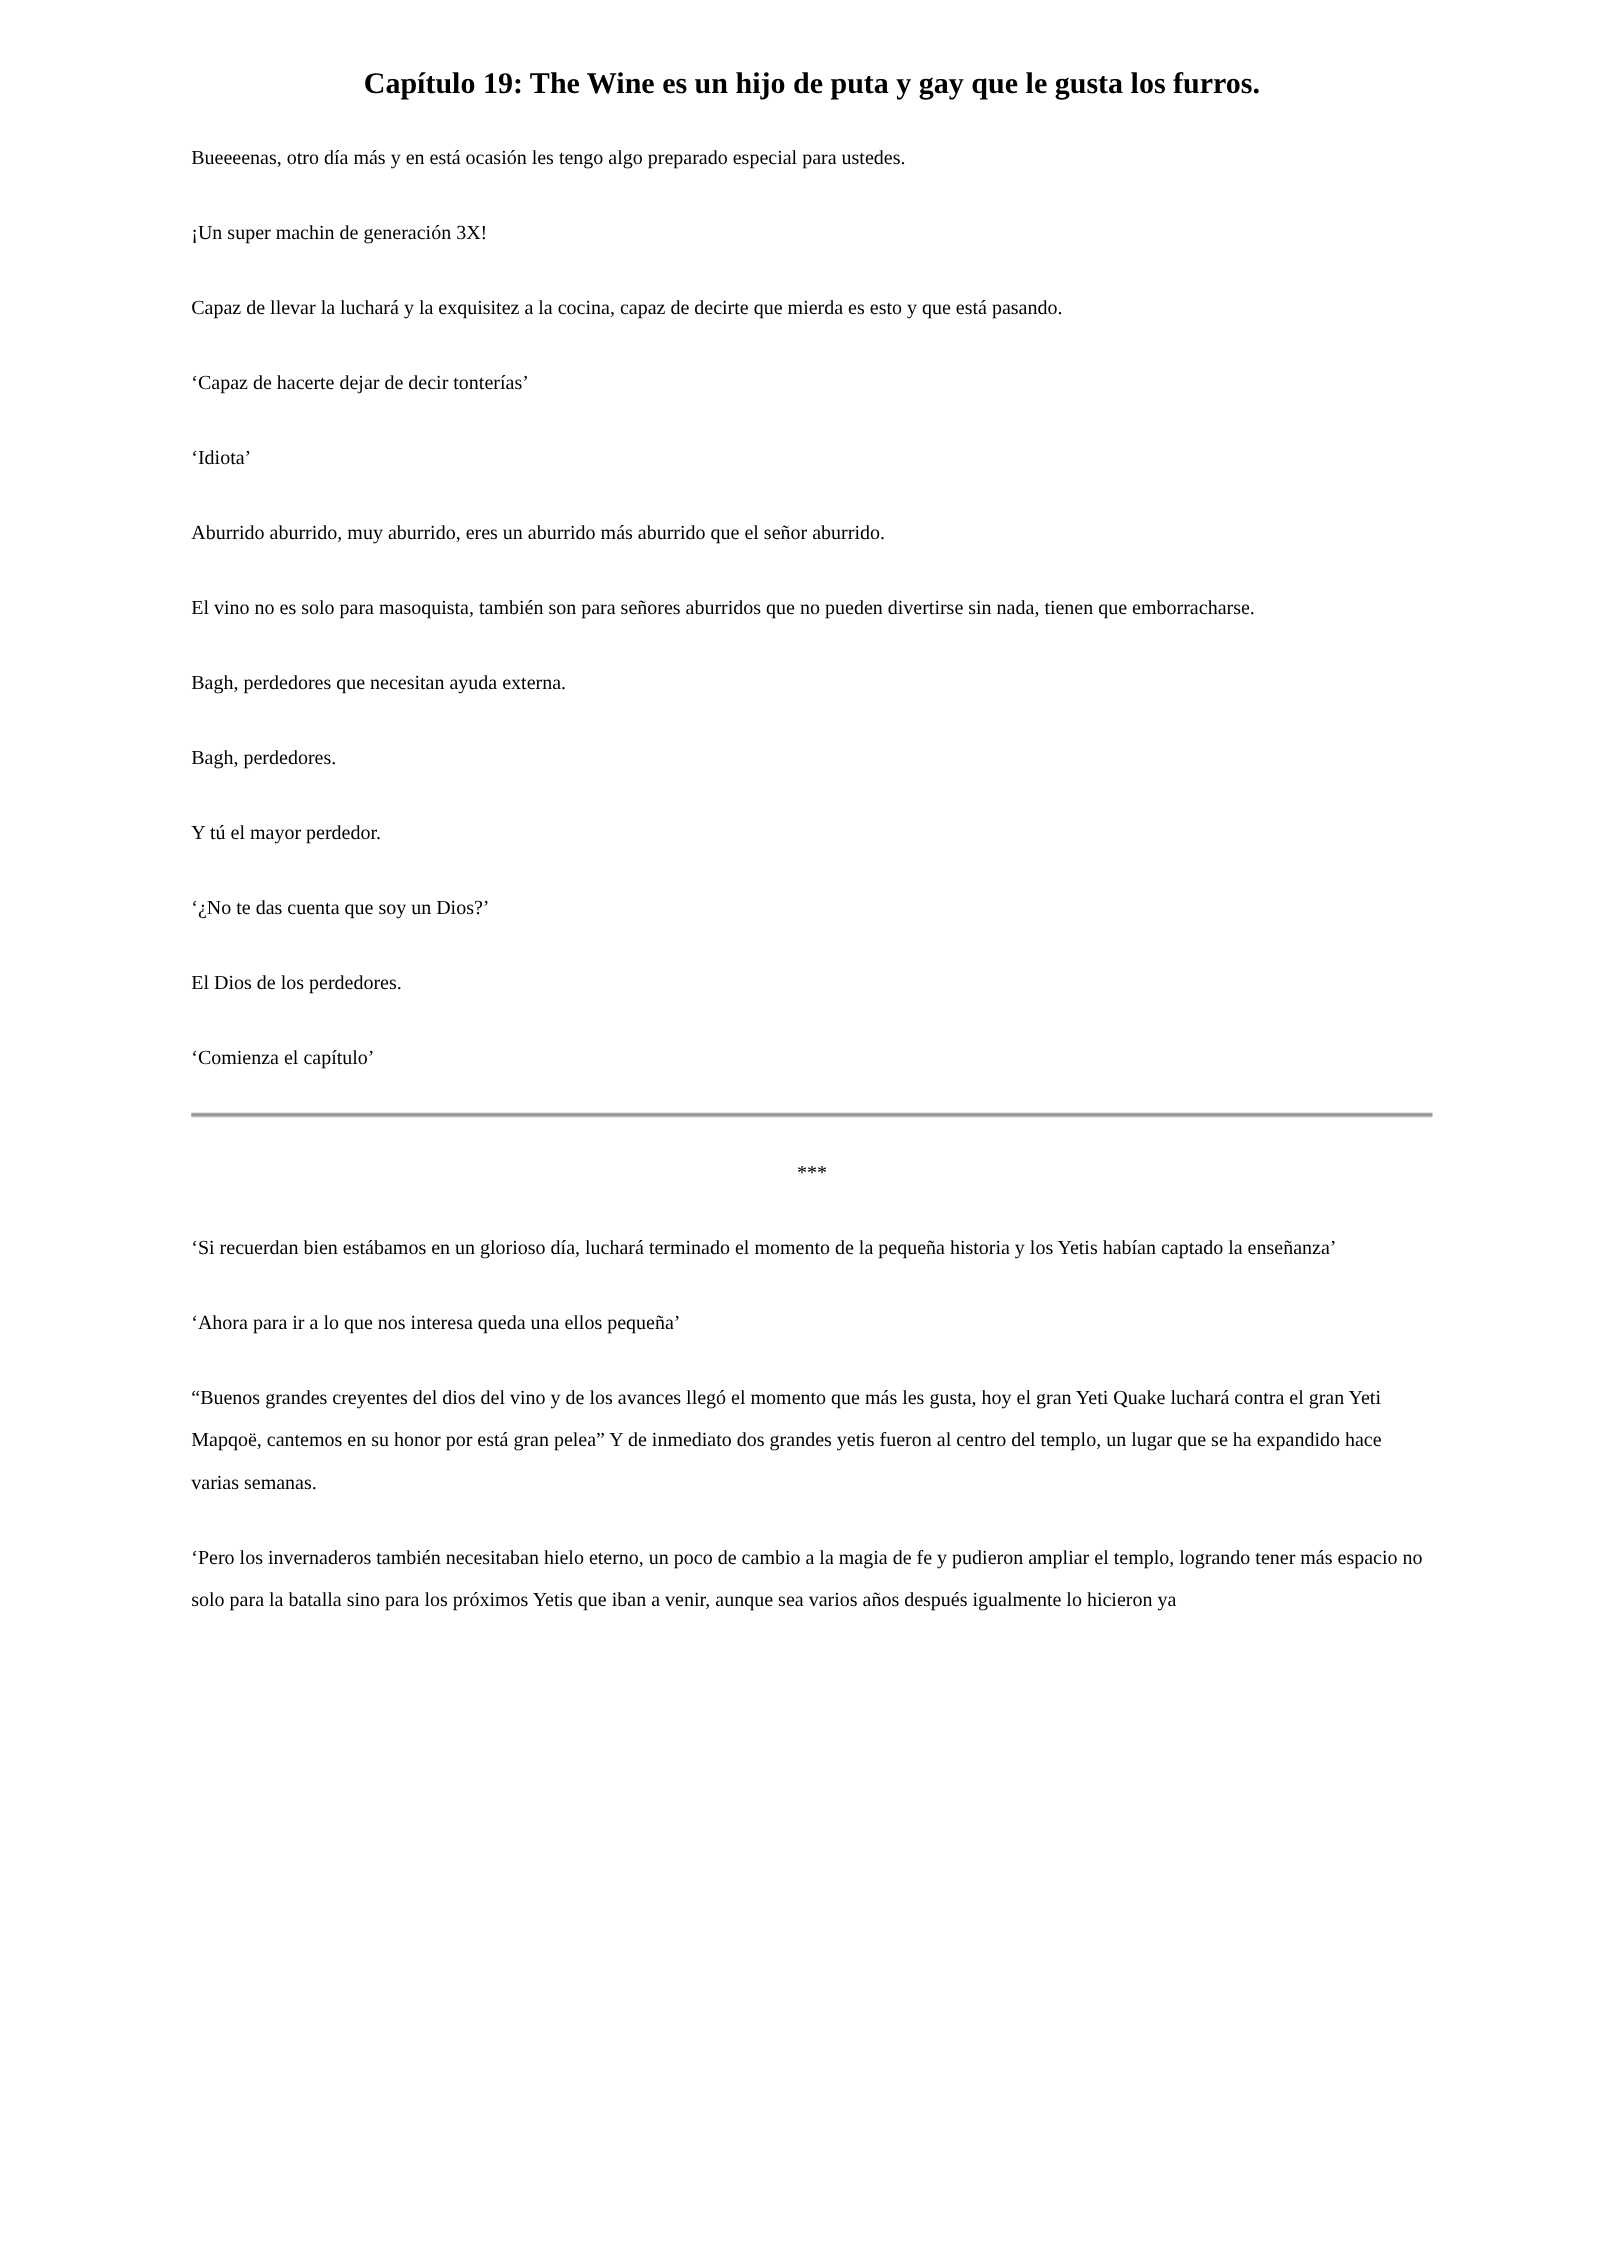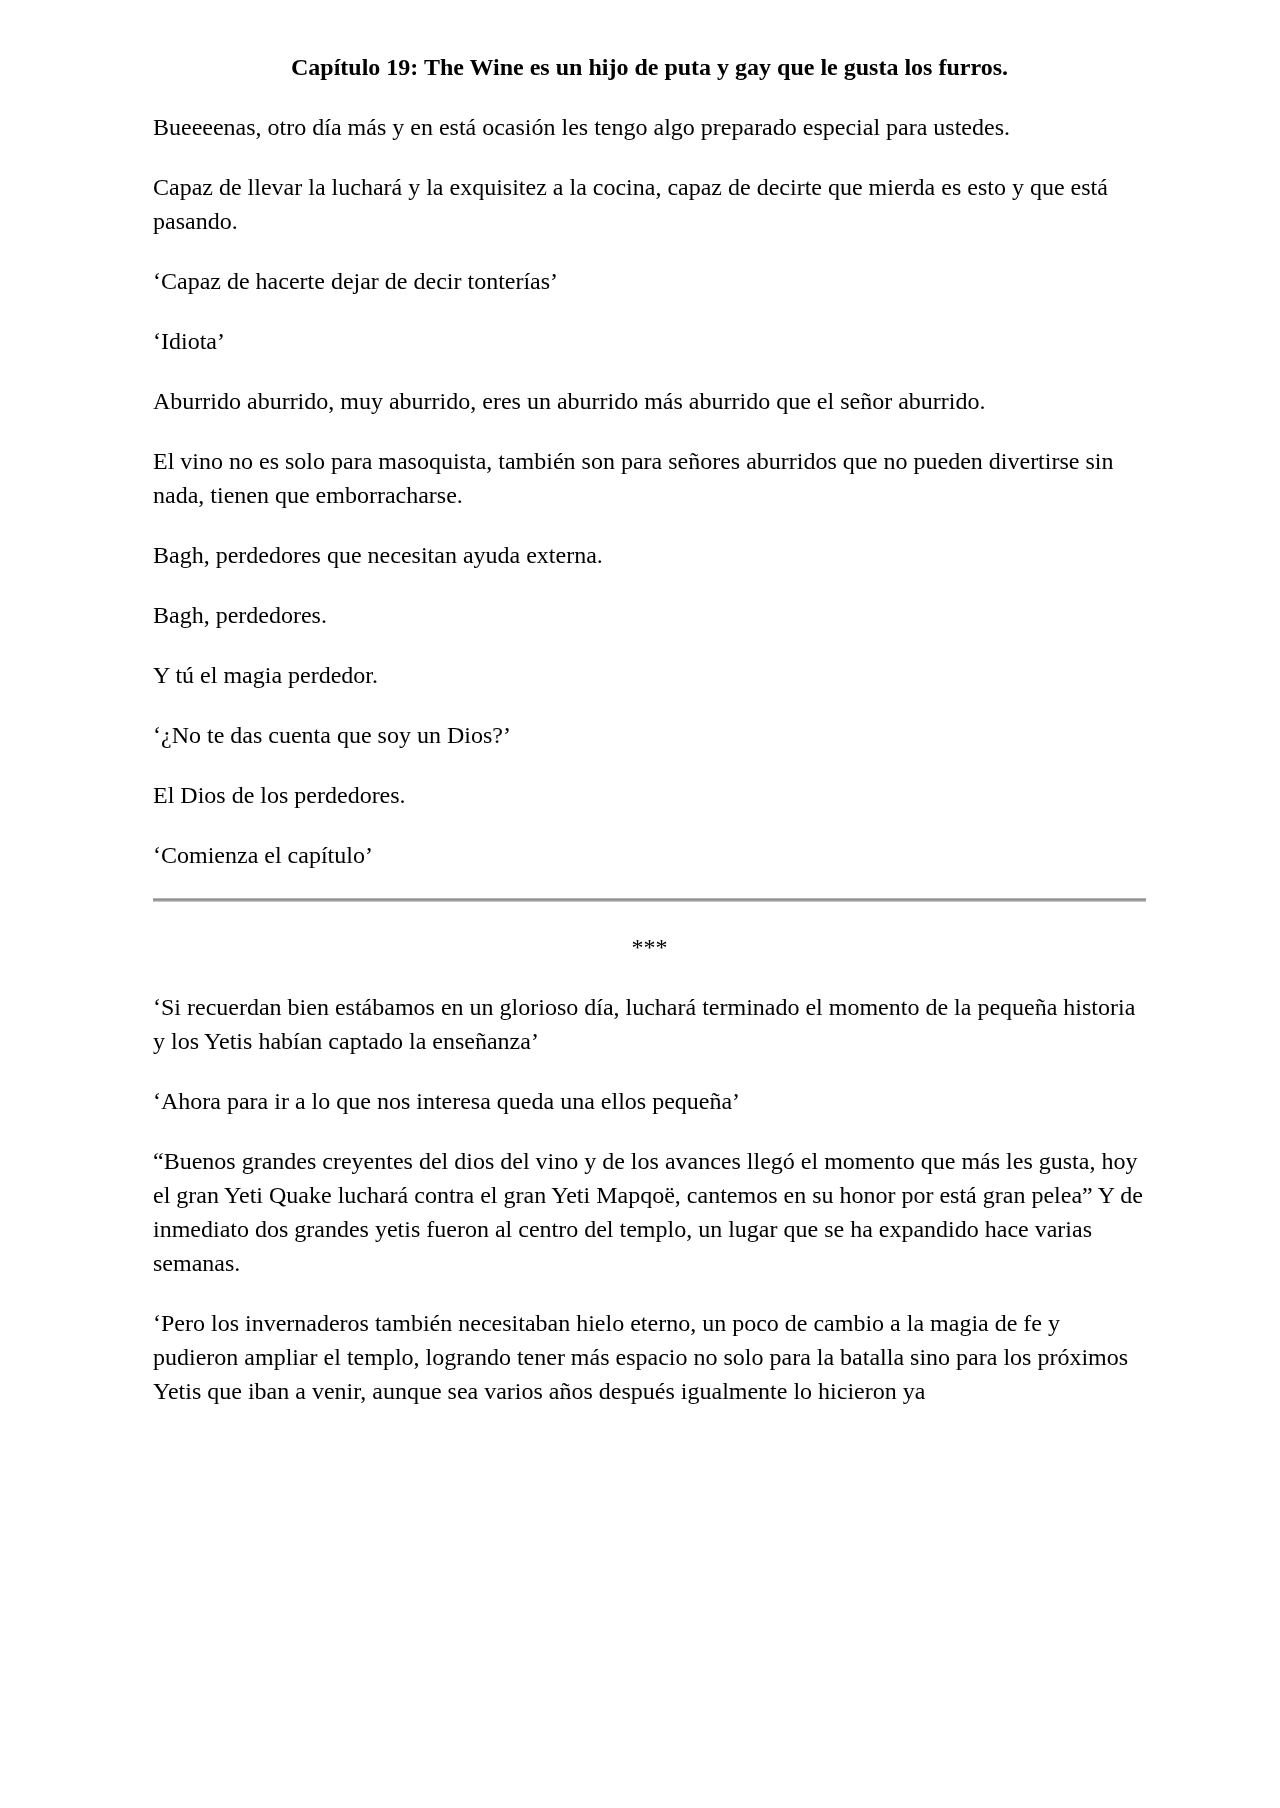--- a/index.html
+++ b/index.html
@@ -19,21 +19,21 @@
     overflow: hidden;
   }
   .doc-title {
     font-size: 24px;
     font-weight: bold;
     line-height: 34px;
     text-align: center;
     margin: 0 0 26px 0;
   }
   p.body-par {
-    font-size: 24px;
+    font-size: 16px;
     line-height: 34px;
     margin: 0 0 26px 0;
   }
   p.section-break {
     text-align: center;
   }
   hr.divider {
     border: none;
     height: 4px;
     margin: 20px 0 28px 0;
@@ -41,28 +41,29 @@
   }
 </style>
 </head>
 <body>
 
 <div class="page">
 
   <h1 class="doc-title">Capítulo 19: The Wine es un hijo de puta y gay que le gusta los furros.</h1>
 
   <p class="body-par">Bueeeenas, otro día más y en está ocasión les tengo algo preparado especial para ustedes.</p>
+  <p class="body-par">¡Un super machin de generación 3X!</p>
   <p class="body-par">Capaz de llevar la luchará y la exquisitez a la cocina, capaz de decirte que mierda es esto y que está pasando.</p>
   <p class="body-par">‘Capaz de hacerte dejar de decir tonterías’</p>
   <p class="body-par">‘Idiota’</p>
   <p class="body-par">Aburrido aburrido, muy aburrido, eres un aburrido más aburrido que el señor aburrido.</p>
   <p class="body-par">El vino no es solo para masoquista, también son para señores aburridos que no pueden divertirse sin nada, tienen que emborracharse.</p>
   <p class="body-par">Bagh, perdedores que necesitan ayuda externa.</p>
   <p class="body-par">Bagh, perdedores.</p>
-  <p class="body-par">Y tú el magia perdedor.</p>
+  <p class="body-par">Y tú el mayor perdedor.</p>
   <p class="body-par">‘¿No te das cuenta que soy un Dios?’</p>
   <p class="body-par">El Dios de los perdedores.</p>
   <p class="body-par">‘Comienza el capítulo’</p>
 
   <hr class="divider">
 
   <p class="body-par section-break">***</p>
 
   <p class="body-par">‘Si recuerdan bien estábamos en un glorioso día, luchará terminado el momento de la pequeña historia y los Yetis habían captado la enseñanza’</p>
   <p class="body-par">‘Ahora para ir a lo que nos interesa queda una ellos pequeña’</p>

